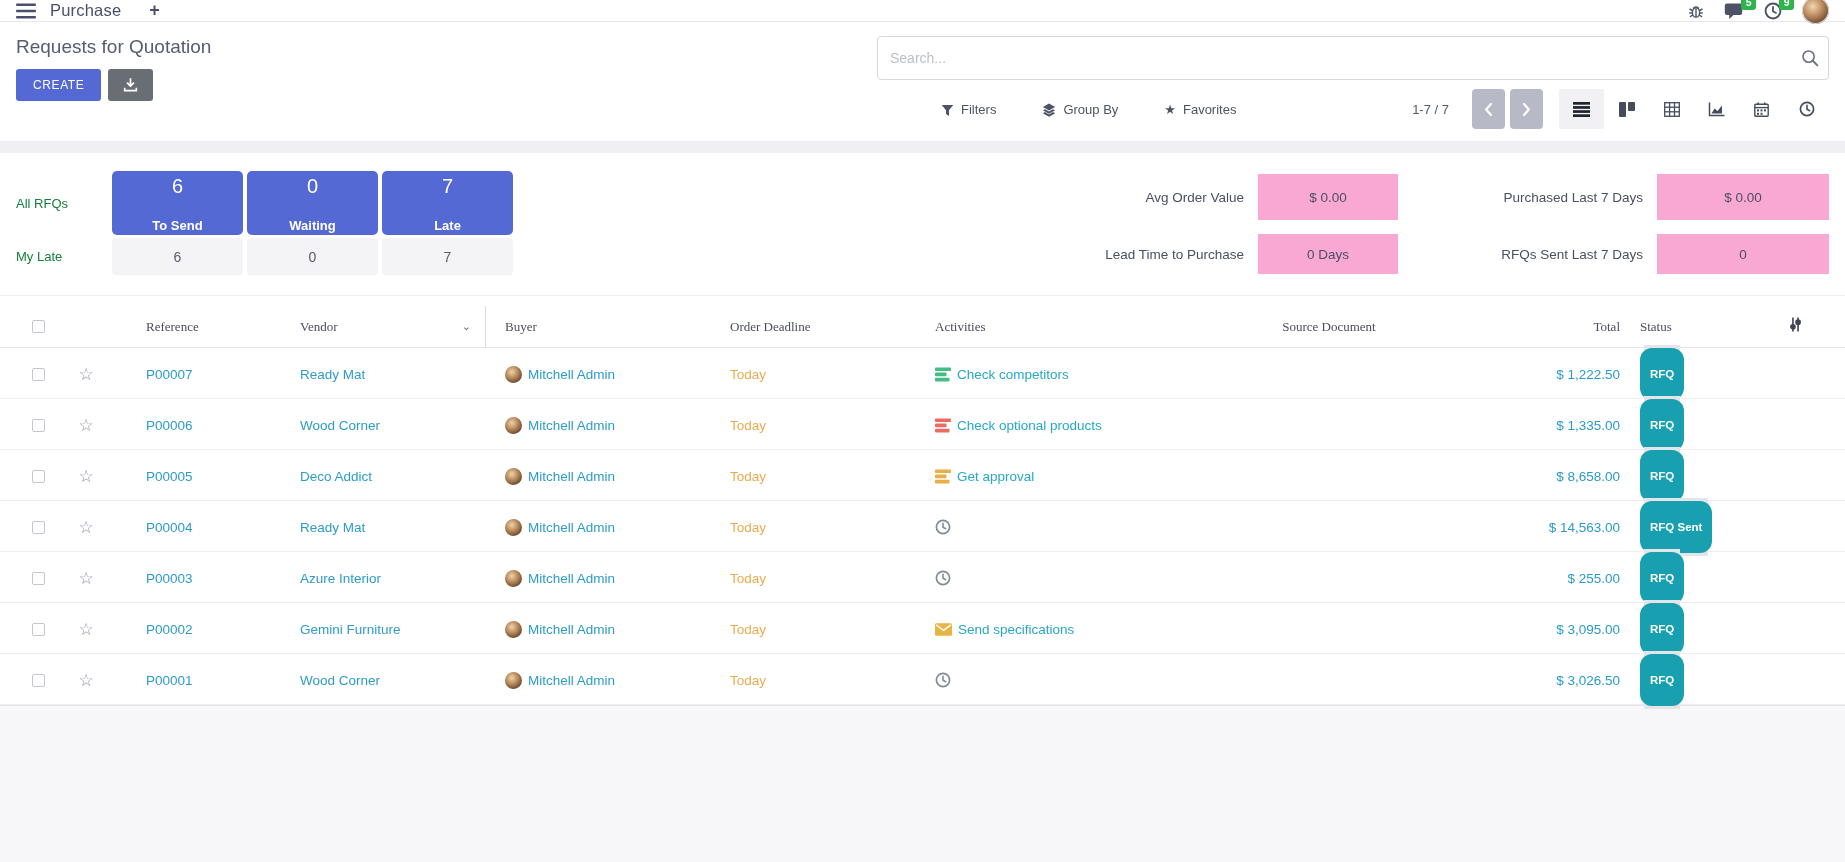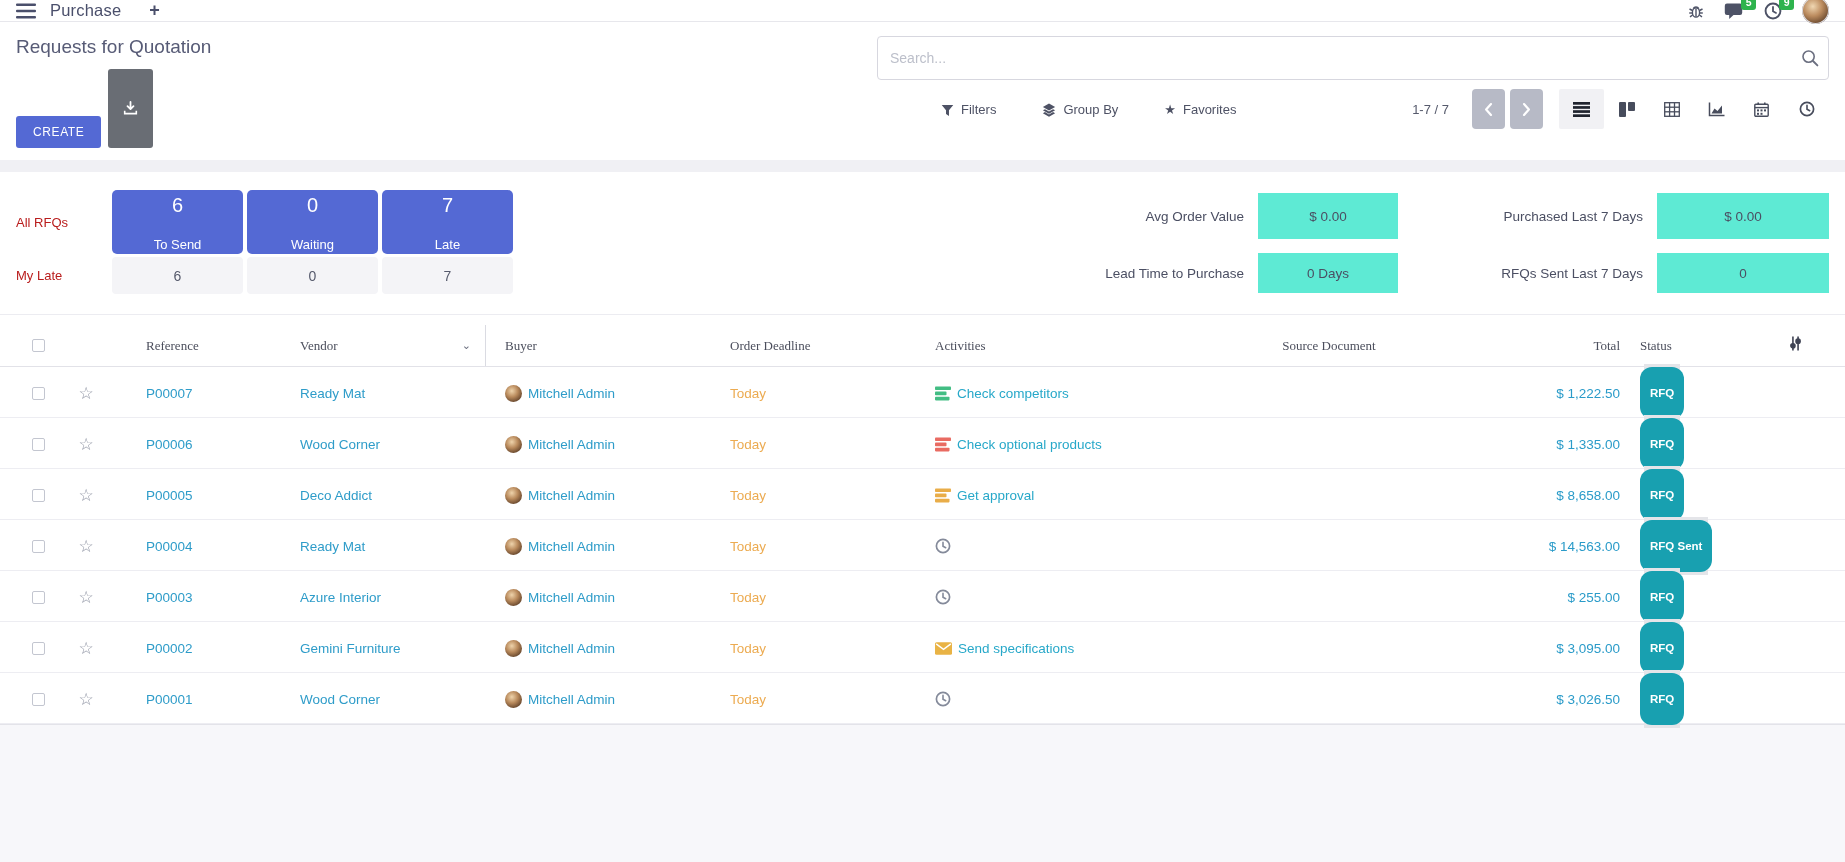--- a/index.html
+++ b/index.html
@@ -16,21 +16,21 @@
   .nav-right { margin-left:auto; display:flex; align-items:center; gap:20px; }
   .nav-icon { position:relative; display:flex; align-items:center; cursor:pointer; color:#4d5266; }
   .count-badge { position:absolute; top:-7px; right:-12px; background:#2eb34d; color:#fff; font-size:10.5px; font-weight:bold; padding:1px 4.5px; border-radius:3px; line-height:1.25; }
   .photo { width:27px; height:27px; border-radius:50%; background:radial-gradient(circle at 40% 35%, #f0d7b2 0%, #bc8c5f 40%, #6b4a2f 75%, #3e2b1c 100%); box-shadow:0 0 0 1px #d9d9e0 inset; }
 
   
   .control-panel { background:#fff; padding:14px 16px 12px 16px; display:flex; }
   .cp-left { flex:0 0 auto; }
   .page-title { font-size:19px; color:#575b76; font-weight:400; }
   .cp-buttons { margin-top:11px; display:flex; gap:7px; }
-  .btn-create { background:#5469d4; color:#fff; border:none; font-size:12px; letter-spacing:.6px; padding:9px 17px; border-radius:3px; cursor:pointer; font-family:inherit;margin-top:47px; }
+  .btn-create { background:#5469d4; color:#fff; border:none; font-size:12px; letter-spacing:.6px; padding:9px 17px; border-radius:3px; cursor:pointer; font-family:inherit; }
   .btn-export { background:#696d74; color:#fff; border:none; padding:8px 15px; border-radius:3px; cursor:pointer; display:flex; align-items:center; }
   .cp-right { margin-left:auto; width:952px; }
   .search-wrap { position:relative; }
   .search-input { width:100%; height:44px; border:1px solid #d7d7df; border-radius:4px; padding:0 36px 0 12px; font-size:14px; font-family:inherit; color:#4c5060; outline:none; }
   .search-input::placeholder { color:#bcbfca; }
   .search-icon-btn { position:absolute; right:10px; top:13px; cursor:pointer; }
   .filter-row { display:flex; align-items:center; margin-top:9px; padding-left:64px; }
   .filter-item { display:flex; align-items:flex-end; gap:7px; font-size:13px; color:#4e5265; cursor:pointer; margin-right:46px; }
   .filter-item .fav-star { font-size:13px; color:#4e5265; }
   .pager { margin-left:auto; display:flex; align-items:center; gap:5px; }
@@ -42,33 +42,33 @@
 
   
   .gap { height:12px; background:#f0f0f4; }
 
   
   .main-block { background:#fff; border-bottom:1px solid #e3e3e9; }
 
   
   .dashboard { display:flex; padding:18px 16px 20px 16px; border-bottom:1px solid #ececf1; }
   .kpi-grid { display:grid; grid-template-columns:96px auto; row-gap:3px; align-items:center; }
-  .kpi-label { font-size:13px; color:#b91c1c; }
+  .kpi-label { font-size:13px; color:#15803d; }
   .kpi-cards { display:flex; gap:4px; }
   .kpi-card { width:131px; height:64px; background:#5469d4; border-radius:5px; color:#fff; display:flex; flex-direction:column; align-items:center; justify-content:center; cursor:pointer; }
   .kpi-card .kpi-count { font-size:20px; line-height:1.2; }
-  .kpi-card .kpi-sub { font-size:13px; margin-top:20px; }
+  .kpi-card .kpi-sub { font-size:13px; margin-top:20px;font-weight:bold; }
   .kpi-mycards { display:flex; gap:4px; }
   .kpi-mybox { width:131px; height:37px; background:#f4f4f7; border-radius:4px; display:flex; align-items:center; justify-content:center; font-size:14px; color:#565a6c; cursor:pointer; }
   .stats { margin-left:auto; display:grid; grid-template-columns:auto auto; column-gap:50px; row-gap:12px; align-items:center; padding-top:2px; }
   .stat-item { display:flex; align-items:center; gap:14px; }
   .stat-label { font-size:13.5px; color:#4b4f63; text-align:right; }
   .stat-item:nth-child(odd) .stat-label { width:175px; }
   .stat-item:nth-child(even) .stat-label { width:195px; }
-  .stat-box { height:46px; background:#5eead4; display:flex; align-items:center; justify-content:center; font-size:13.5px; color:#4b4f63; }
+  .stat-box { height:46px; background:#f9a8d4; display:flex; align-items:center; justify-content:center; font-size:13.5px; color:#4b4f63; }
   .stat-item:nth-child(odd) .stat-box { width:140px; }
   .stat-item:nth-child(even) .stat-box { width:172px; }
   .stat-item:nth-child(3) .stat-box, .stat-item:nth-child(4) .stat-box { height:40px; }
 
   
   .tbl { padding:10px 0 0 0; }
   .tr { display:grid; grid-template-columns:44px 52px 170px 204px 224px 206px 248px 330px 132px 120px auto; align-items:center; padding:0 0 0 16px; }
   .thead { height:42px; border-bottom:1px solid #e2e2e8; font-size:13px; color:#4b4e5c;font-family:Liberation Serif, serif; }
   .th { display:flex; align-items:center; height:100%; }
   .c-check { justify-content:center; display:flex; }

